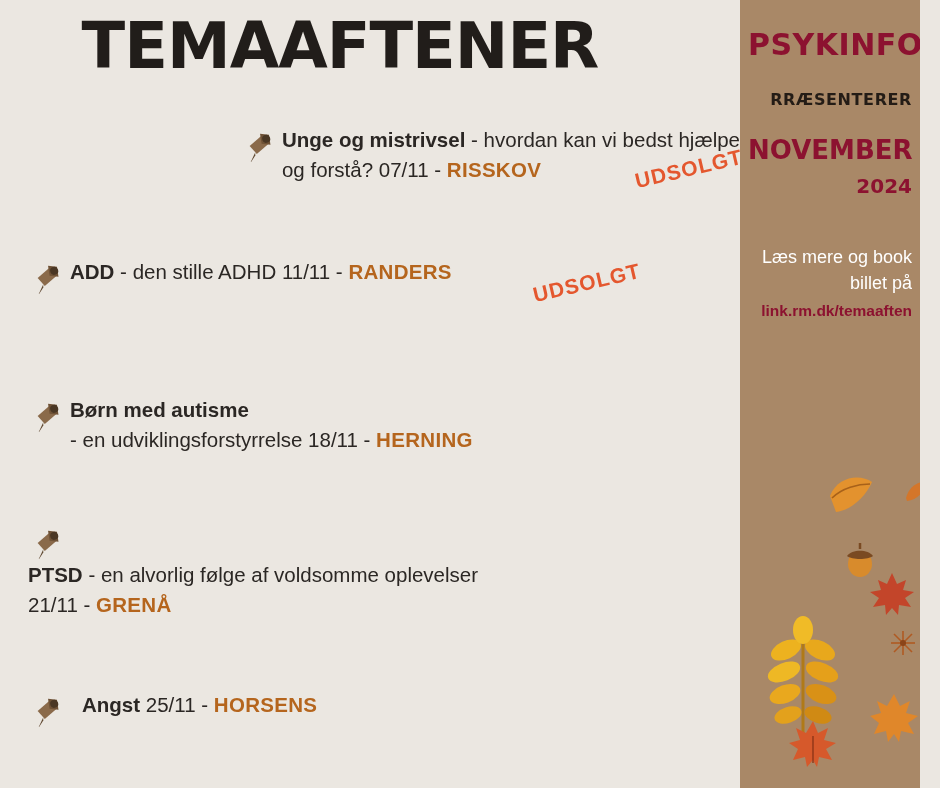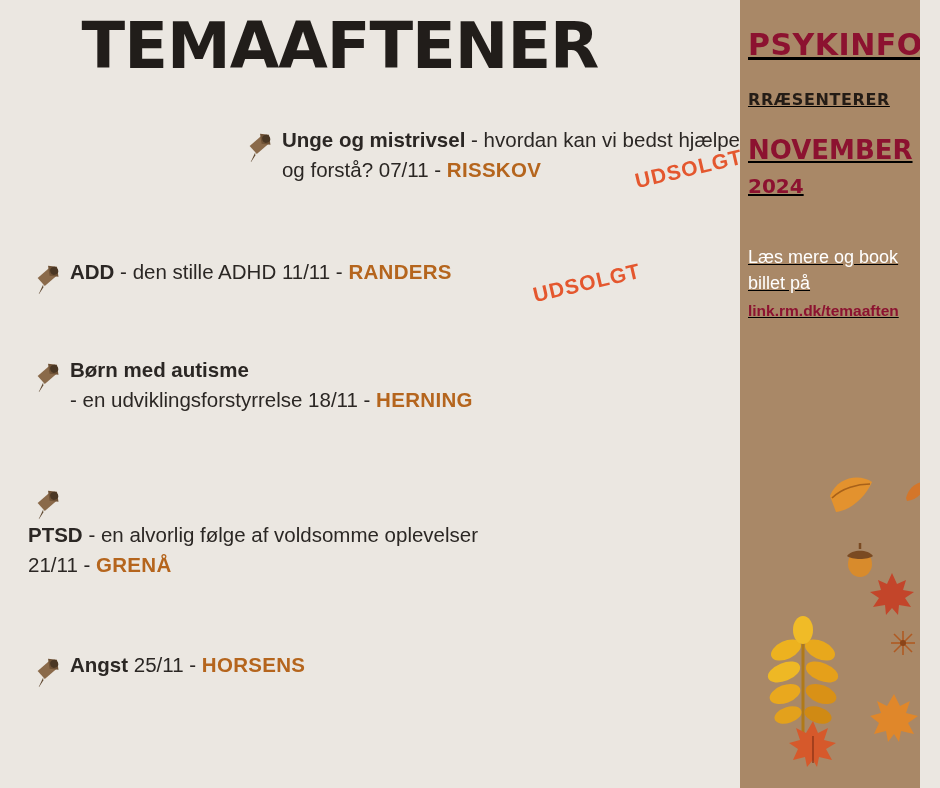--- a/index.html
+++ b/index.html
@@ -44,23 +44,23 @@
     padding-left: 28px;
   }
   .event {
     position: relative;
     display: flex;
     align-items: flex-start;
     min-height: 40px;
   }
   .ev1 { margin-top: 0px; justify-content: flex-end; }
   .ev2 { margin-top: 72px; }
-  .ev3 { margin-top: 58px; }
+  .ev3 { margin-top: 98px; }
   .ev4 { margin-top: 66px; flex-direction: column; }
-  .ev5 { margin-top: 70px; }
+  .ev5 { margin-top: 70px; gap: 12px; }
 
   .pin {
     flex: 0 0 auto;
     width: 42px;
     height: 34px;
     margin-top: 4px;
     position: relative;
   }
   .ev-text {
     font-family: "Liberation Sans", sans-serif;
@@ -92,24 +92,23 @@
   .sold1 { left: 352px; top: 30px; }
   .sold2 { left: 462px; top: 12px; }
 
   
   .right {
     position: relative;
     width: 180px;
     height: 788px;
     background: #a98867;
     overflow: hidden;
-    text-align: left;
+    text-align: right;
     box-sizing: border-box;
     padding: 18px 8px 0 8px;
-    text-decoration: underline;
   }
   .brand {
     font-family: "DejaVu Sans", sans-serif;
     font-weight: bold;
     font-size: 30px;
     line-height: 1.12;
     color: #8c1230;
     letter-spacing: 0.5px;
     margin-top: 10px;
   }

